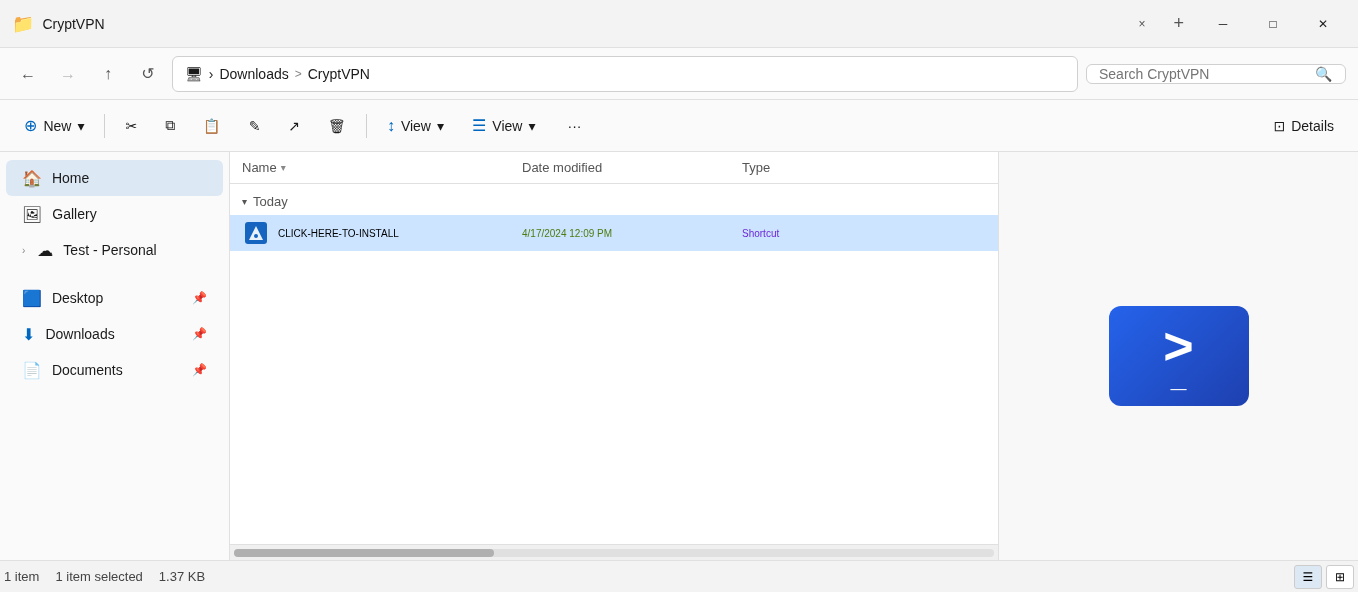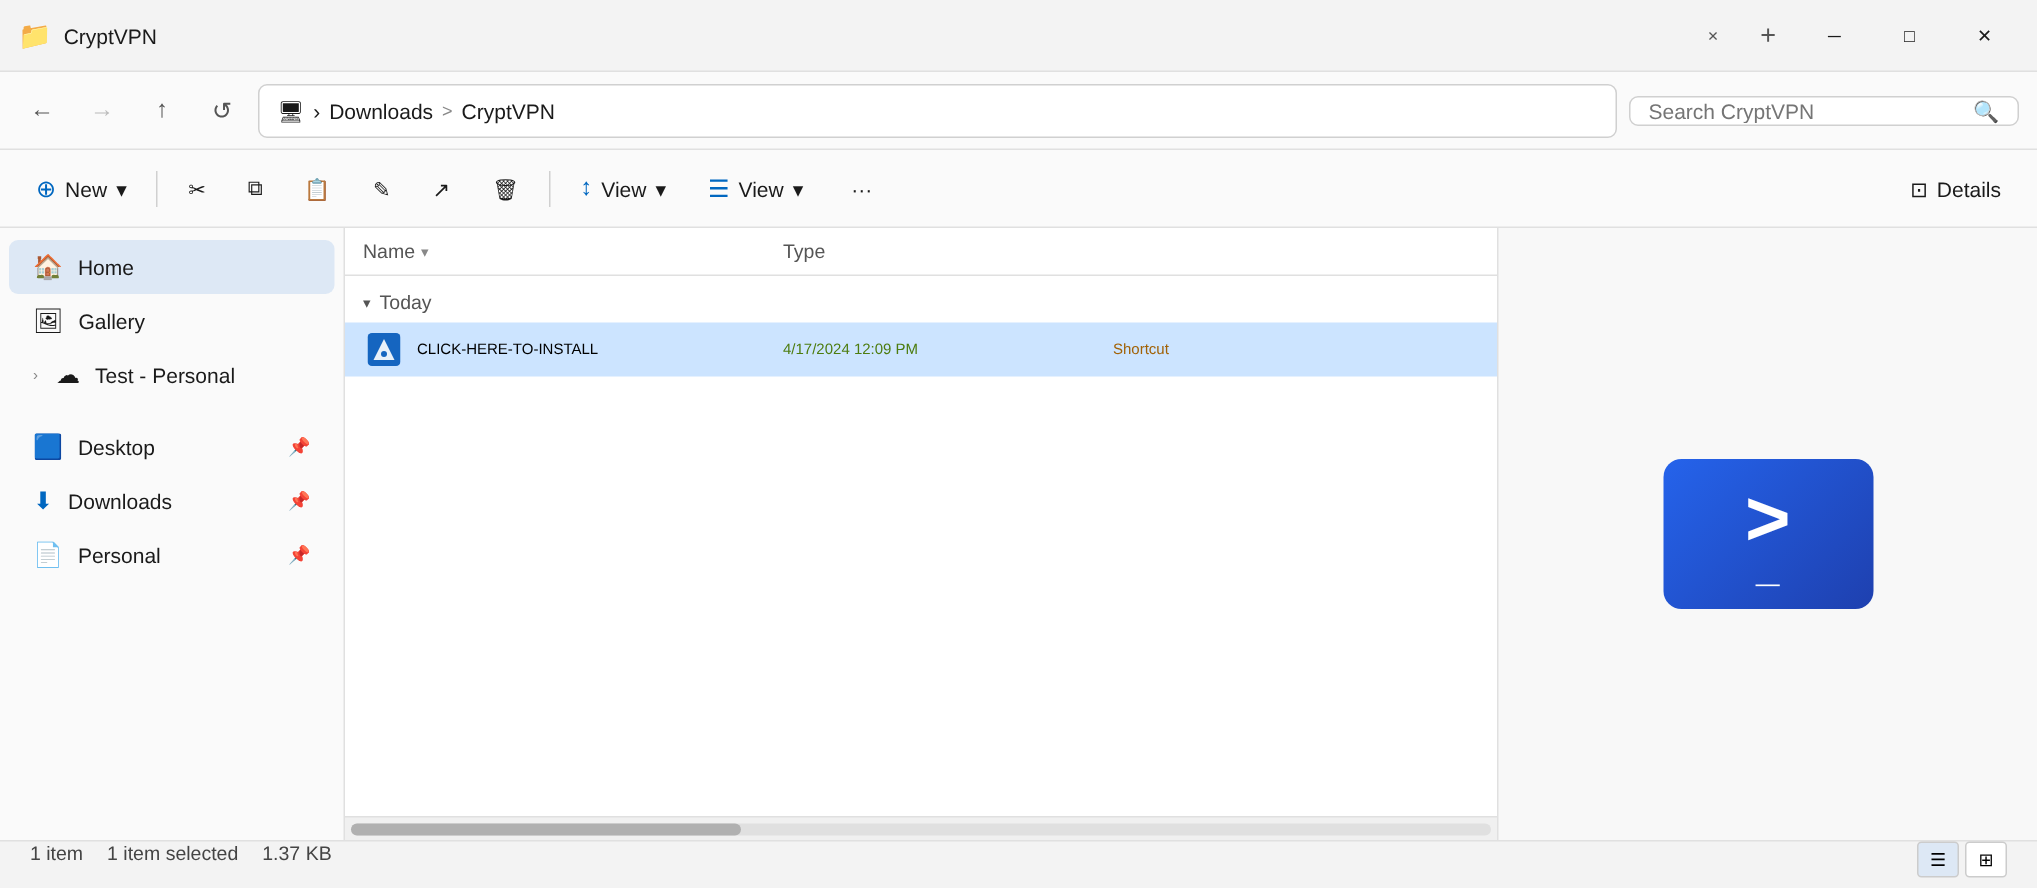--- a/index.html
+++ b/index.html
@@ -99,34 +99,34 @@
     }
     .group-chevron { font-size: 10px; color: #555; }
     .file-row {
       display: flex; align-items: center; padding: 0 12px; height: 36px; cursor: pointer;
       font-size: 10px;
     }
     .file-row.selected { background: #cce4ff; }
     .file-icon { width: 28px; height: 28px; display: flex; align-items: center; justify-content: center; margin-right: 8px; flex-shrink: 0; }
     .file-name { flex: 0 0 244px; overflow: hidden; text-overflow: ellipsis; white-space: nowrap; }
     .file-date { flex: 0 0 220px; color: #4d7c0f; }
-    .file-type { flex: 1; color: #a16207; }
+    .file-type { flex: 1; color: #6d28d9; }
 
     
     .scrollbar-area {
       height: 16px; background: #f0f0f0; border-top: 1px solid #e0e0e0;
       display: flex; align-items: center; padding: 0 4px;
     }
     .scrollbar-track { flex: 1; height: 8px; background: #e0e0e0; border-radius: 4px; position: relative; }
     .scrollbar-thumb { position: absolute; left: 0; top: 0; width: 260px; height: 8px; background: #b0b0b0; border-radius: 4px; }
 
     
     .status-bar {
       height: 32px; background: #f3f3f3; border-top: 1px solid #e0e0e0;
-      display: flex; align-items: flex-start; padding: 0 20px; gap: 16px;
+      display: flex; align-items: center; padding: 0 4px; gap: 16px;
       font-size: 13px; color: #444;
     }
     .status-right { margin-left: auto; display: flex; gap: 4px; }
     .view-toggle-btn {
       width: 28px; height: 24px; border: 1px solid #ccc; background: white;
       cursor: pointer; display: flex; align-items: center; justify-content: center;
       font-size: 12px; border-radius: 3px;
     }
     .view-toggle-btn.active { background: #dde8f5; }
 
@@ -248,31 +248,34 @@
       <span>Desktop</span>
       <span class="pin-icon">📌</span>
     </div>
     <div class="sidebar-item">
       <span class="s-icon" style="color:#0067c0;">⬇</span>
       <span>Downloads</span>
       <span class="pin-icon">📌</span>
     </div>
     <div class="sidebar-item">
       <span class="s-icon">📄</span>
-      <span>Personal</span>
+      <span>Documents</span>
       <span class="pin-icon">📌</span>
     </div>
   </div>
 
   <div class="content">
 
     <div class="col-headers">
       <div class="col-name">
         <span>Name</span>
         <span class="col-sort-arrow">▾</span>
+      </div>
+      <div class="col-date">
+        <span>Date modified</span>
       </div>
       <div class="col-type">
         <span>Type</span>
       </div>
     </div>
 
     <div class="file-list">
       <div class="group-header">
         <span class="group-chevron">▾</span>
         <span>Today</span>

